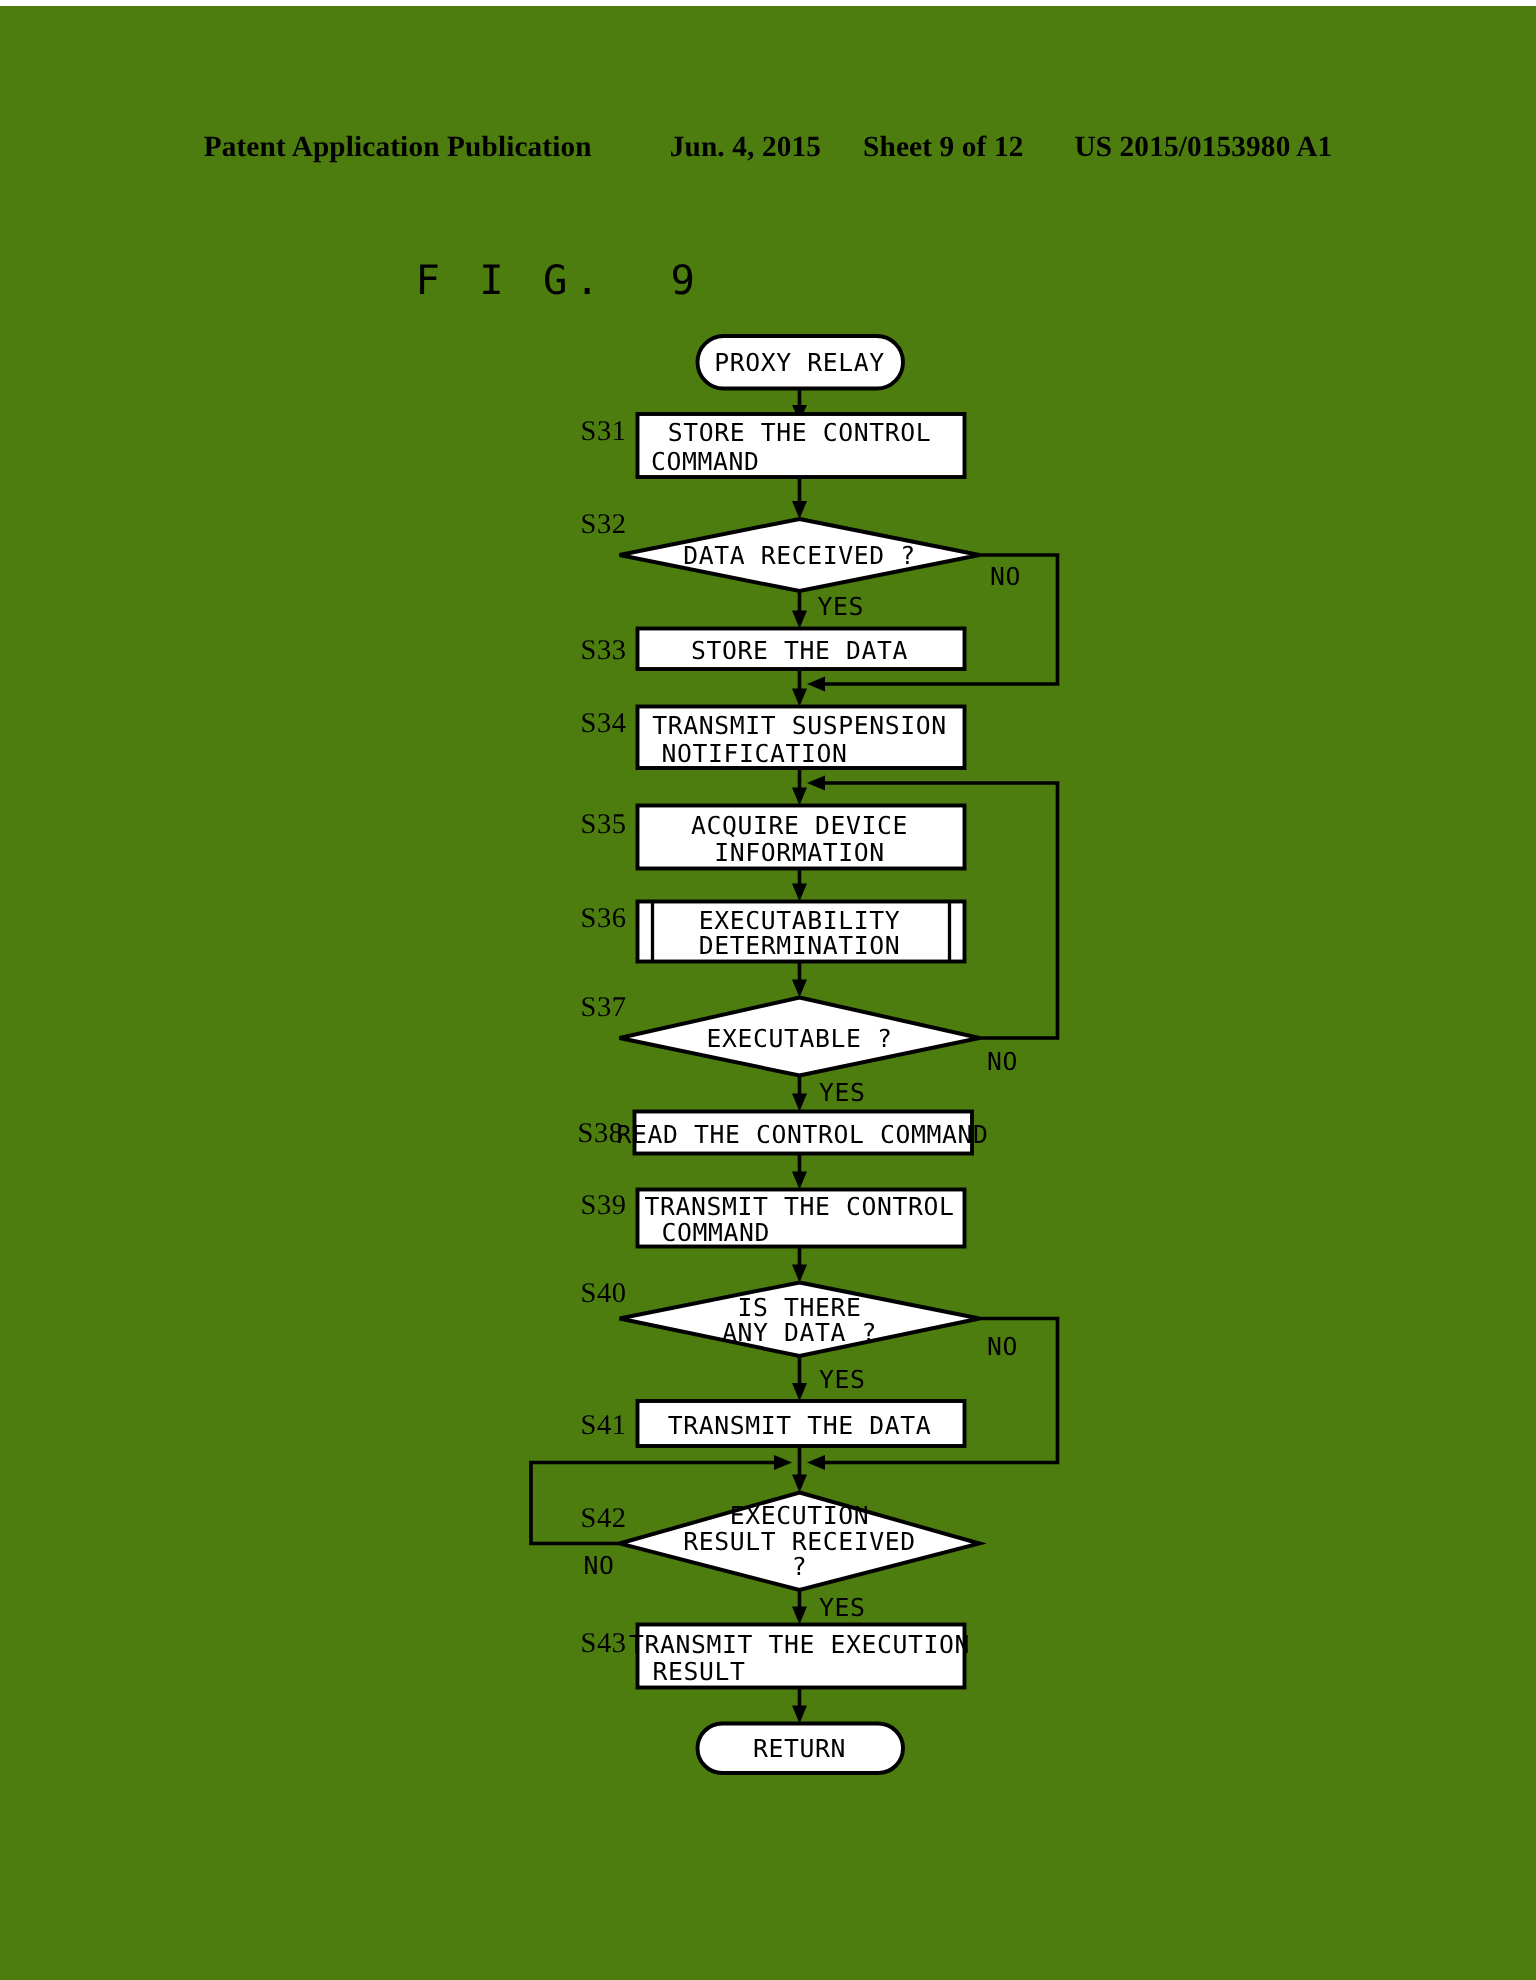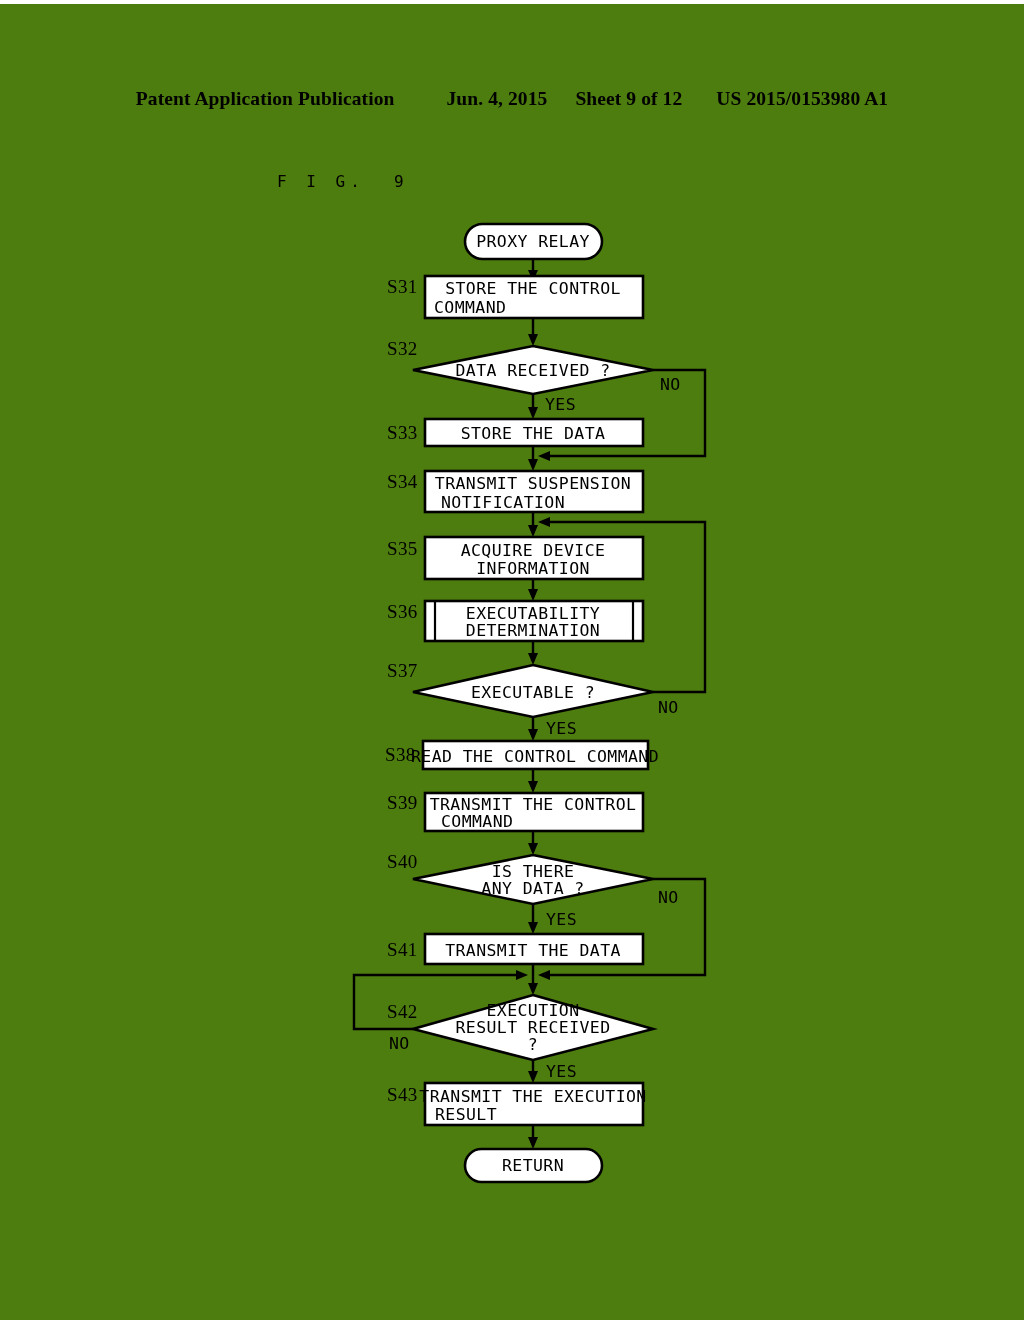--- a/index.html
+++ b/index.html
@@ -43,21 +43,21 @@
   .pat-header .hdr-date  { margin-right: 28px; }
   .pat-header .hdr-sheet { margin-right: 34px; }
   .pat-header .hdr-num   { margin-right: 0; text-align: center; }
 
   
   .fig-label {
     position: absolute;
     left: 277px;
     top: 168px;
     font-family: "DejaVu Sans Mono", monospace;
-    font-size: 16px;
+    font-size: 27px;
     letter-spacing: 5px;
     color: #000;
     white-space: pre;
   }
 
   
   #flow {
     position: absolute;
     left: 0;
     top: 0;

